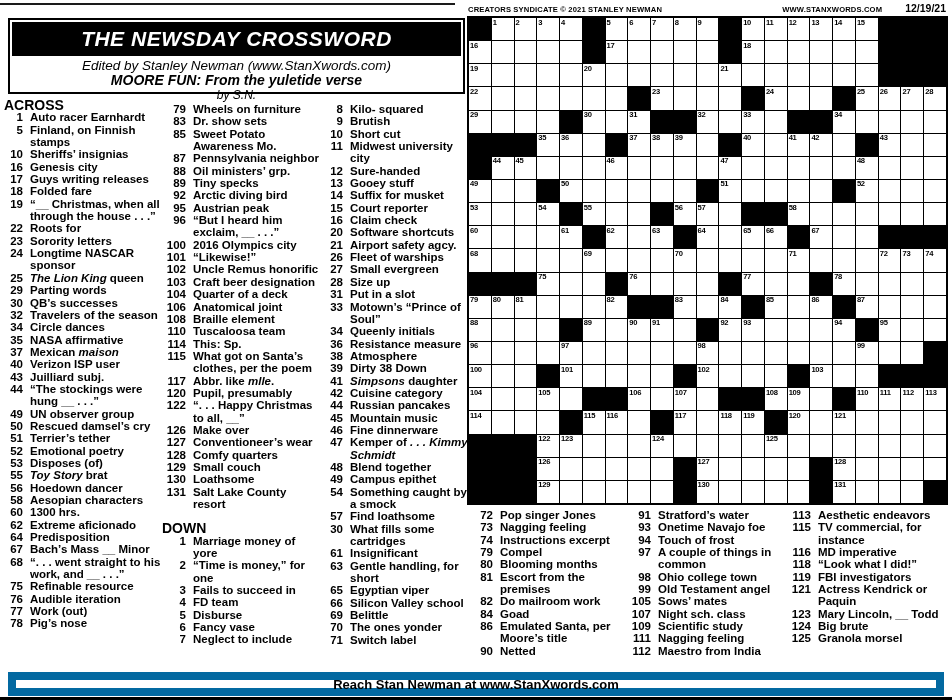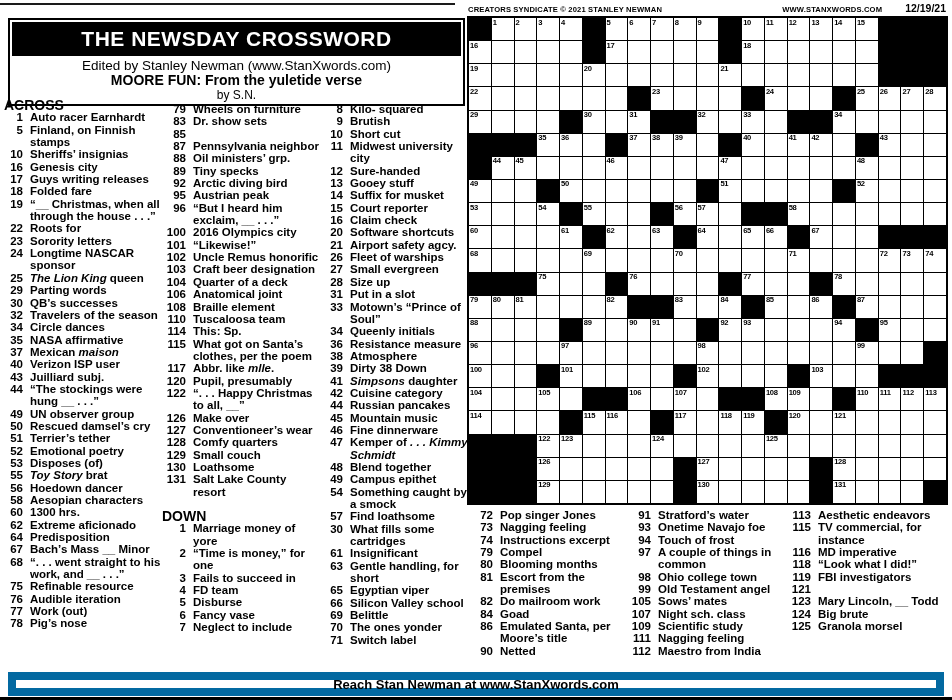--- a/index.html
+++ b/index.html
@@ -6,21 +6,21 @@
   html,body { width:952px; height:700px; }
   body { position:relative; background:#fff; font-family:"Liberation Sans", sans-serif; color:#000; overflow:hidden; }
 
   .top-rule { position:absolute; left:0; top:3px; width:455px; height:2px; background:#1a1a1a; }
 
   .masthead { position:absolute; left:468px; top:2px; width:478px; display:flex; align-items:flex-end; }
   .masthead .credit { font-size:7.6px; font-weight:bold; letter-spacing:.15px; }
   .masthead .site { font-size:7.6px; font-weight:bold; letter-spacing:.15px; margin-left:auto; margin-right:23px; }
   .masthead .pdate { font-size:10.5px; font-weight:bold; }
 
-  .title-box { position:absolute; left:8px; top:18px; width:457px; height:88px; border:2px solid #000; background:#fff; }
+  .title-box { position:absolute; left:8px; top:18px; width:457px; height:76px; border:2px solid #000; background:#fff;font-style:italic; }
   .title-bar { margin:2px; height:34px; background:#000; color:#fff; text-align:center;
                font-weight:bold; font-size:21px; line-height:34px; letter-spacing:.5px; }
   .title-sub { text-align:center; font-size:13.5px; line-height:15px; margin-top:2px; }
   .title-theme { text-align:center; font-size:14px; font-weight:bold; line-height:15px; }
   .title-by { text-align:center; font-size:12px; line-height:14px; }
 
   .clue-col { position:absolute; font-size:11.5px; line-height:12.35px; font-weight:bold; }
   .col1 { left:4px;   top:99px;  width:158px; }
   .col2 { left:162px; top:103px; width:158px; }
   .col3 { left:319px; top:103px; width:151px; }
@@ -226,20 +226,21 @@
       <div class="clue">
         <span class="n">79</span>
         <span class="t">Wheels on furniture</span>
       </div>
       <div class="clue">
         <span class="n">83</span>
         <span class="t">Dr. show sets</span>
       </div>
       <div class="clue">
         <span class="n">85</span>
+        <span class="t">Sweet Potato Awareness Mo.</span>
       </div>
       <div class="clue">
         <span class="n">87</span>
         <span class="t">Pennsylvania neighbor</span>
       </div>
       <div class="clue">
         <span class="n">88</span>
         <span class="t">Oil ministers’ grp.</span>
       </div>
       <div class="clue">
@@ -1338,20 +1339,21 @@
       <div class="clue">
         <span class="n">118</span>
         <span class="t">“Look what I did!”</span>
       </div>
       <div class="clue">
         <span class="n">119</span>
         <span class="t">FBI investigators</span>
       </div>
       <div class="clue">
         <span class="n">121</span>
+        <span class="t">Actress Kendrick or Paquin</span>
       </div>
       <div class="clue">
         <span class="n">123</span>
         <span class="t">Mary Lincoln, __ Todd</span>
       </div>
       <div class="clue">
         <span class="n">124</span>
         <span class="t">Big brute</span>
       </div>
       <div class="clue">

